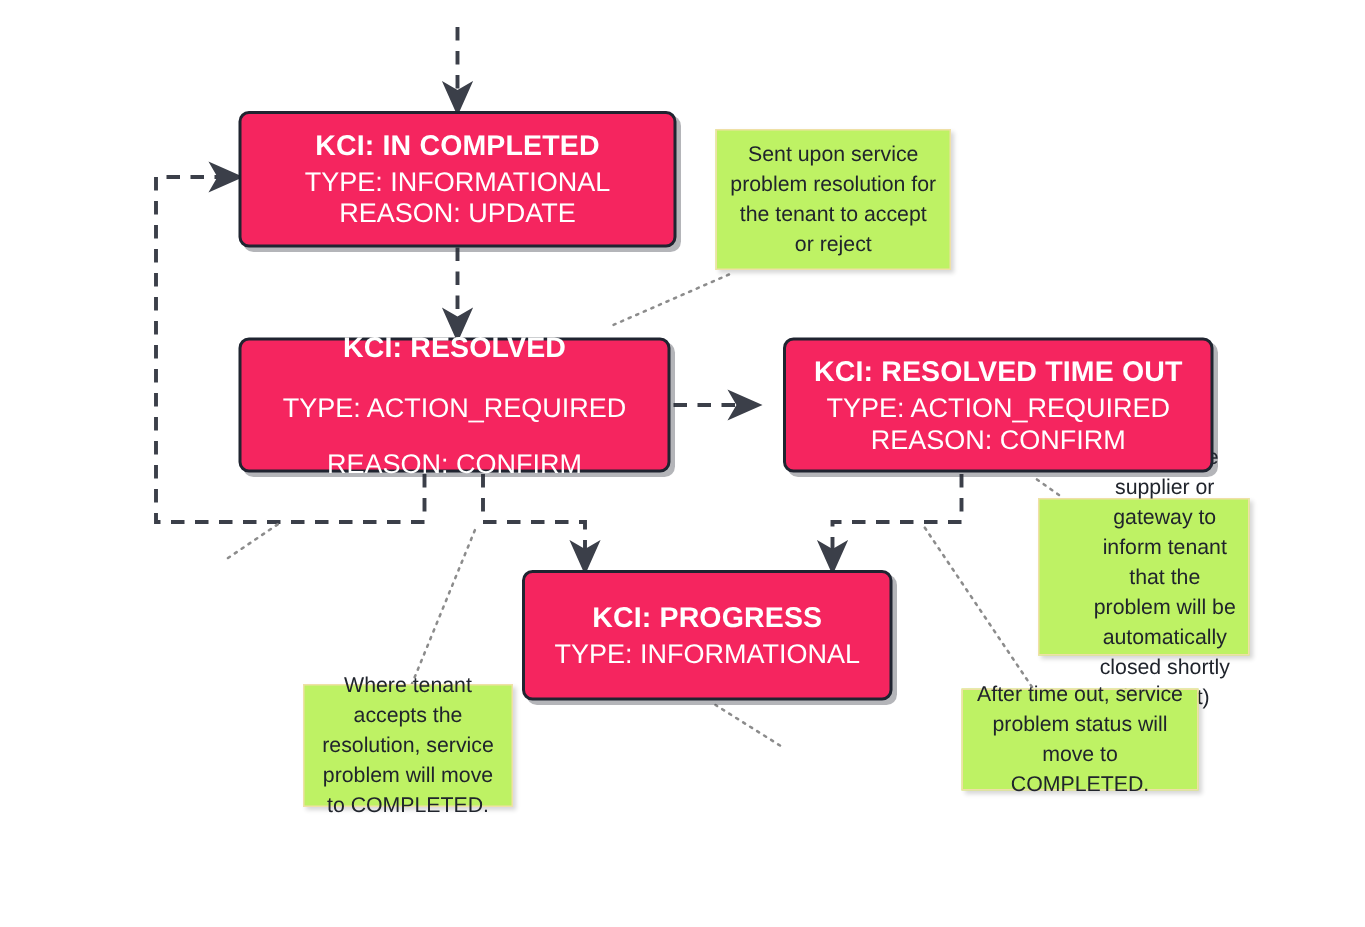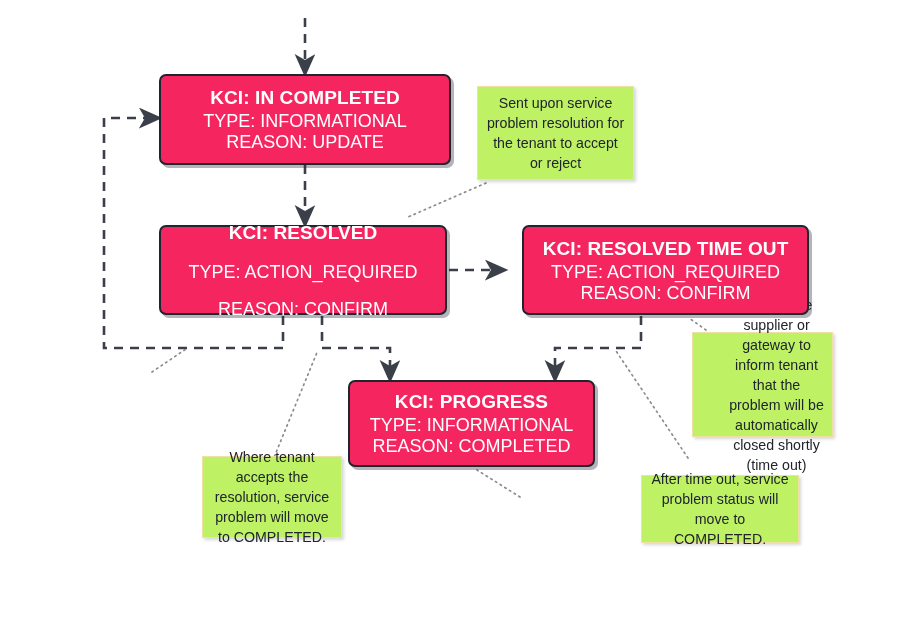--- a/index.html
+++ b/index.html
@@ -127,34 +127,33 @@
 
   <div class="node" style="left:505px; top:225px; width:287px; height:90px; background:#f5255f;margin-left:17px;">
     <div class="title">KCI: RESOLVED TIME OUT</div>
     <div class="attr">TYPE: ACTION_REQUIRED</div>
     <div class="attr">REASON: CONFIRM</div>
   </div>
 
   <div class="node" style="left:348px; top:380px; width:247px; height:87px; background:#f5255f;">
     <div class="title">KCI: PROGRESS</div>
     <div class="attr">TYPE: INFORMATIONAL</div>
-    <div class="attr">REASON: COMPLETED</div>
   </div>
 
   <div class="note" style="left:477px; top:86px; width:157px; height:94px;">
     <span>Sent upon service problem resolution for the tenant to accept or reject</span>
   </div>
 
   <div class="note" style="left:692px; top:332px; width:141px; height:105px;padding-left:36px;">
     <span>Sent by the supplier or gateway to inform tenant that the problem will be automatically closed shortly (time out)</span>
   </div>
 
 
   <div class="note" style="left:202px; top:456px; width:140px; height:82px;">
     <span>Where tenant accepts the resolution, service problem will move to COMPLETED.</span>
   </div>
 
 
-  <div class="note" style="left:641px; top:475px; width:158px; height:68px;">
+  <div class="note" style="left:641px; top:459px; width:158px; height:68px;">
     <span>After time out, service problem status will move to COMPLETED.</span>
   </div>
 
 </div>
 
 </body></html>

